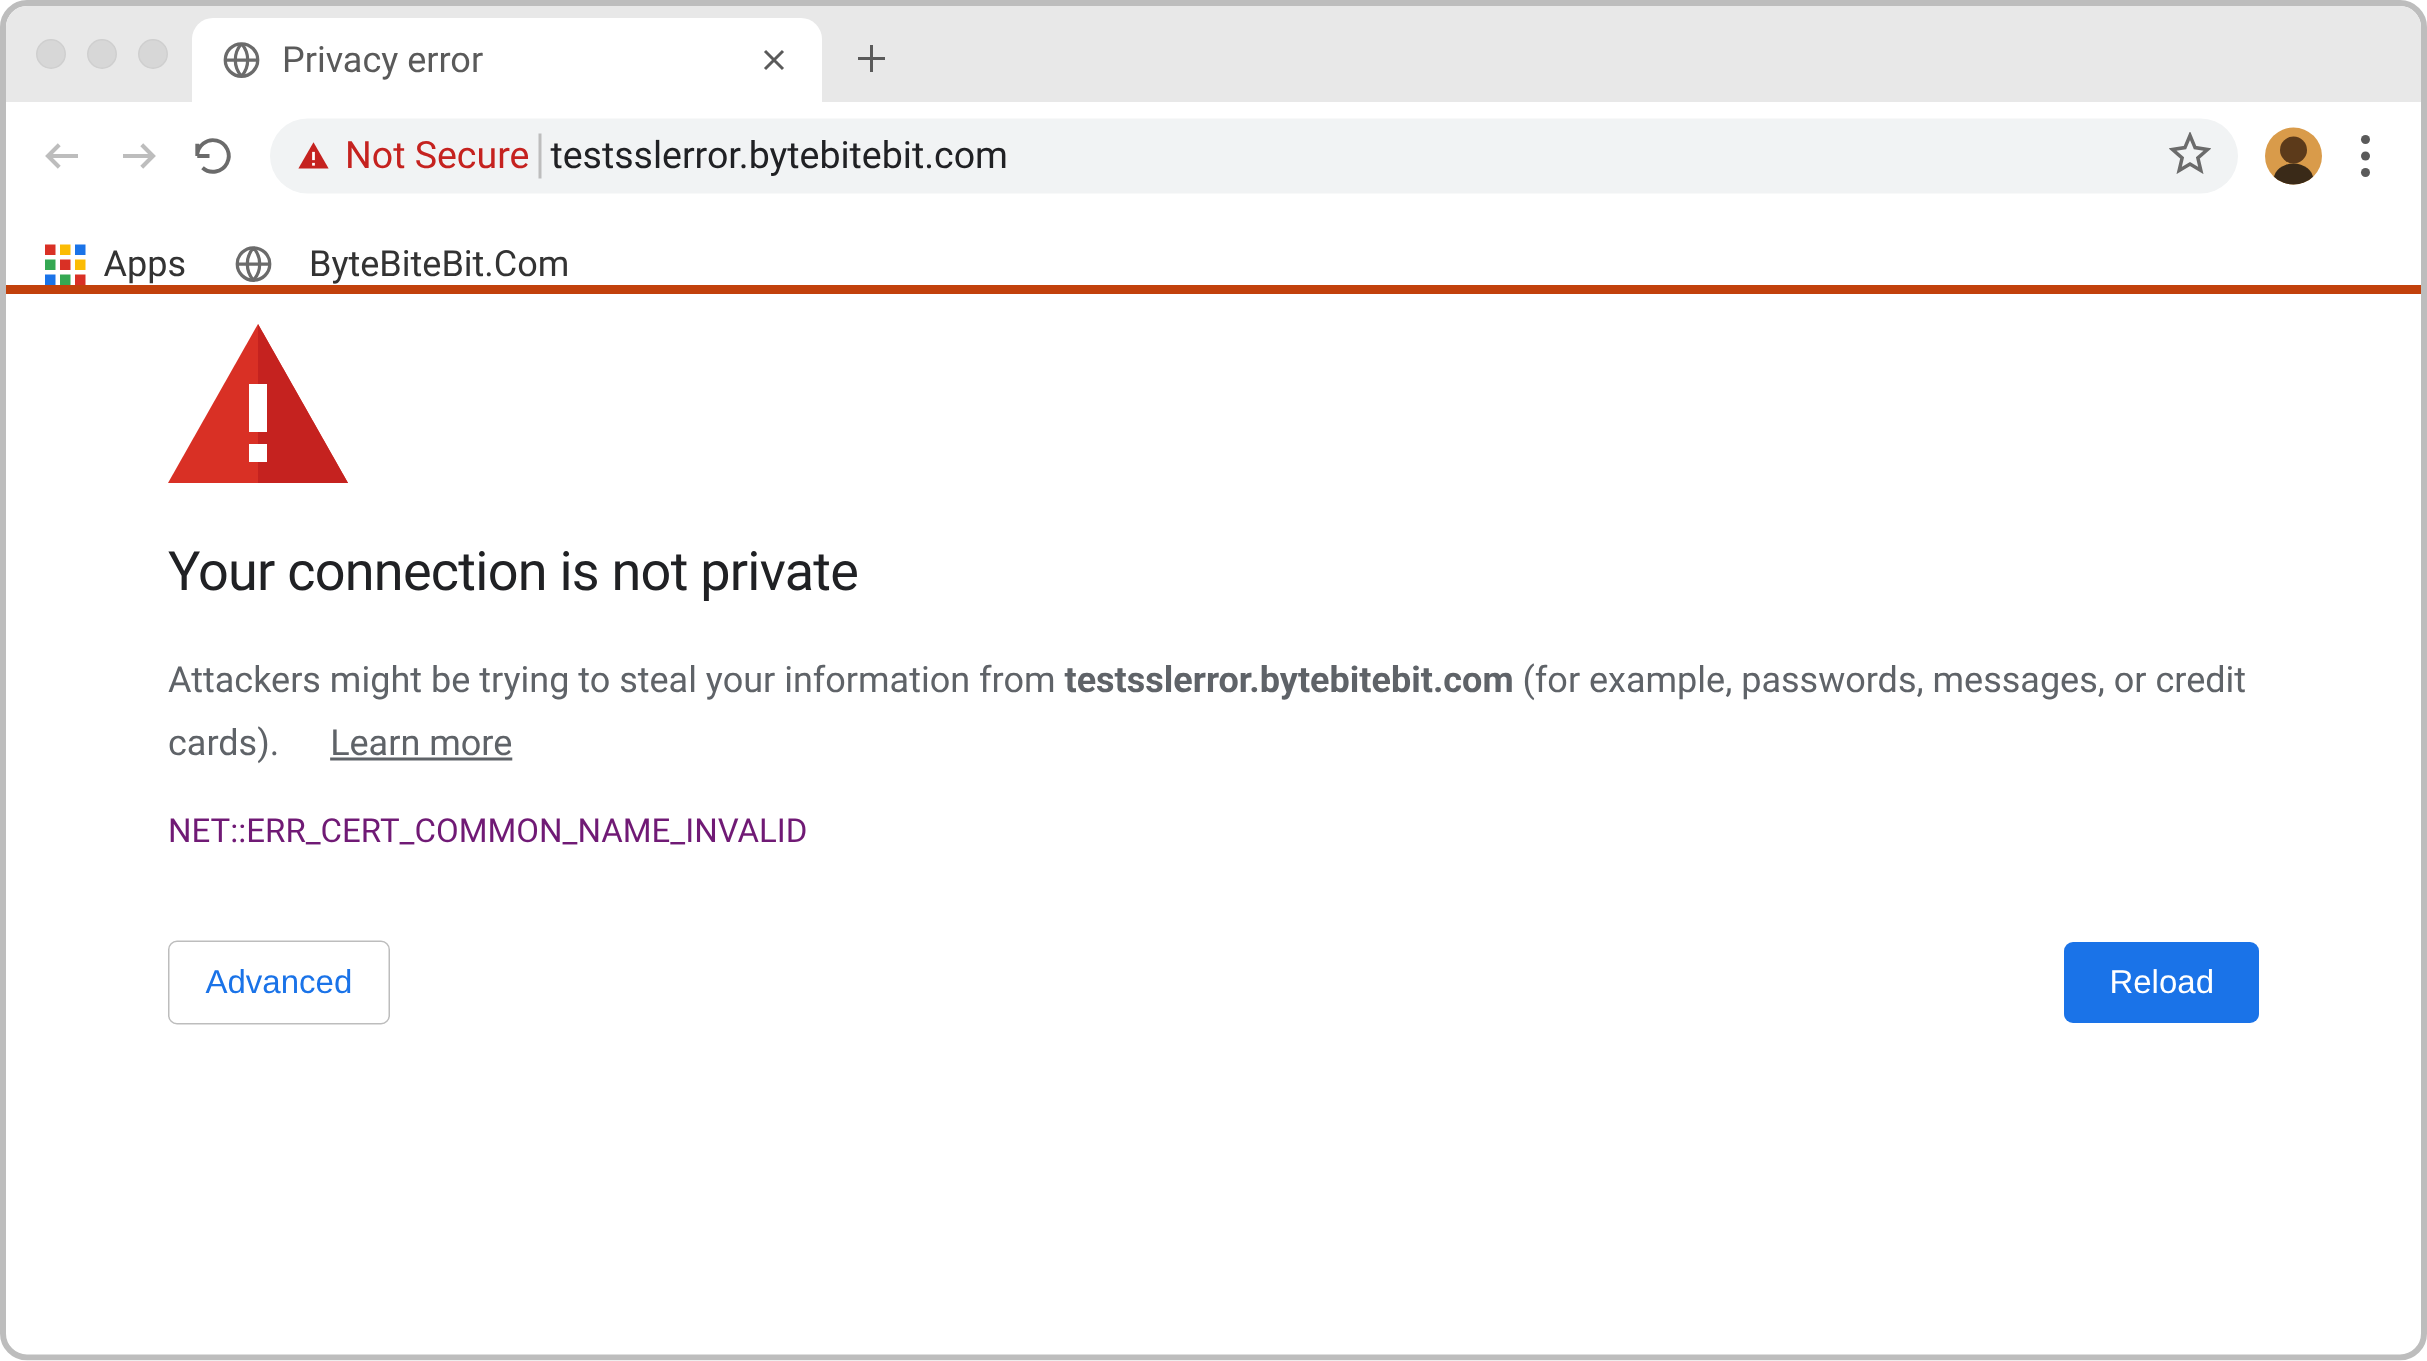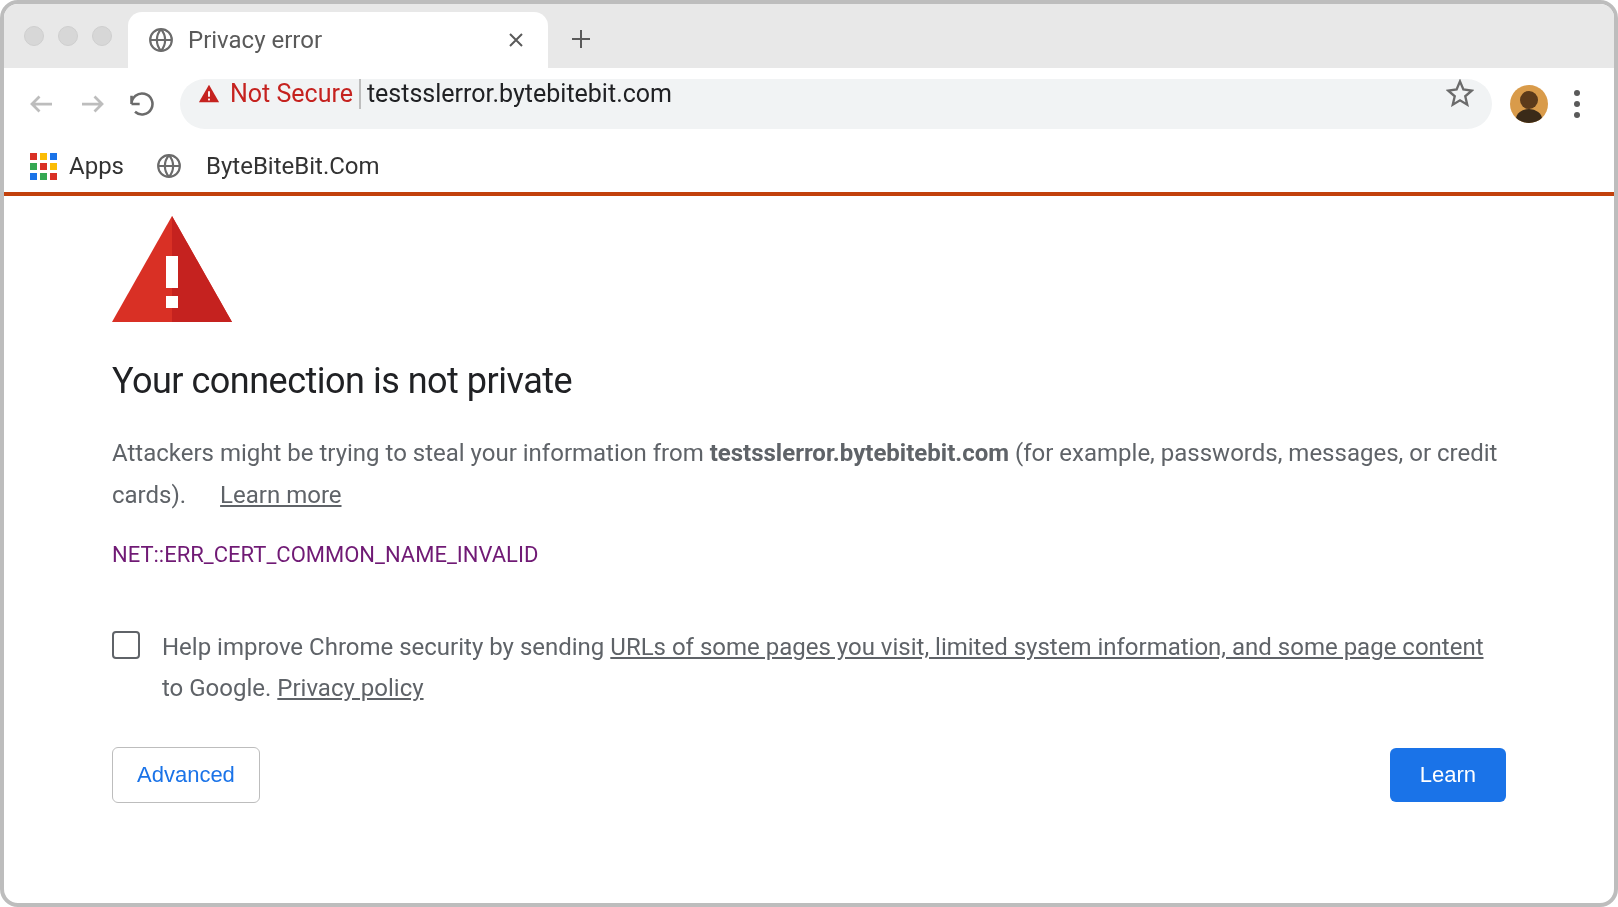--- a/index.html
+++ b/index.html
@@ -65,42 +65,42 @@
     }
     .nav-btn { width: 40px; height: 40px; display: flex; align-items: center; justify-content: center; cursor: pointer; border-radius: 50%; }
     .nav-btn svg { stroke: #6b6b6b; }
     .nav-btn.disabled svg { stroke: #bdbdbd; }
     .omnibox {
       flex: 1;
       height: 50px;
       background: #f1f3f4;
       border-radius: 26px;
       display: flex;
-      align-items: flex-start;
+      align-items: center;
       padding: 0 18px;
       margin-left: 8px;
       margin-right: 8px;
     }
     .not-secure { display:flex; align-items:center; gap:10px; }
     .not-secure-text { color: #c5221f; font-size: 25px; }
     .divider { width: 2px; height: 30px; background: #bdbdbd; margin: 0 6px; }
     .url-text { color: #202124; font-size: 25px; }
     .star-icon { margin-left: auto; cursor: pointer; }
     .avatar { width: 38px; height: 38px; border-radius: 50%; background: #d99b4a; position: relative; overflow: hidden; cursor: pointer; flex-shrink:0; }
     .avatar::before { content: ""; position: absolute; top: 6px; left: 10px; width: 18px; height: 18px; border-radius: 50%; background: #5c3a1a; }
     .avatar::after { content: ""; position: absolute; bottom: -6px; left: 6px; width: 26px; height: 20px; border-radius: 50% 50% 0 0; background: #3a2a18; }
     .kebab { width: 38px; height: 38px; display:flex; flex-direction:column; align-items:center; justify-content:center; gap:5px; cursor:pointer; }
     .kebab span { width: 6px; height: 6px; border-radius: 50%; background: #5a5a5a; }
     
     .bookmarks {
       height: 56px;
       background: #ffffff;
-      border-bottom: 4px solid #c2410c;
-      display: flex;
-      align-items: center;
+      border-bottom: 6px solid #c2410c;
+      display: flex;
+      align-items: flex-end;
       padding: 0 26px;
       gap: 32px;
     }
     .apps-tile { display:flex; align-items:center; gap:12px; cursor: pointer; }
     .apps-grid { display:grid; grid-template-columns: repeat(3, 7px); grid-template-rows: repeat(3, 7px); gap: 3px; }
     .apps-grid span:nth-child(1){ background:#d93025; }
     .apps-grid span:nth-child(2){ background:#fbbc04; }
     .apps-grid span:nth-child(3){ background:#1a73e8; }
     .apps-grid span:nth-child(4){ background:#34a853; }
     .apps-grid span:nth-child(5){ background:#d93025; }
@@ -232,26 +232,20 @@
     </svg>
 
     <h1 class="heading">Your connection is not private</h1>
 
     <p class="body-text">
       <span>Attackers might be trying to steal your information from </span><span class="bold">testsslerror.bytebitebit.com</span><span> (for example, passwords, messages, or credit cards). </span><span class="link">Learn more</span>
     </p>
 
     <p class="error-code">NET::ERR_CERT_COMMON_NAME_INVALID</p>
 
-    <div class="opt-in">
-      <div class="chk"></div>
-      <div>
-        <span>Help improve Chrome security by sending </span><span class="link">URLs of some pages you visit, limited system information, and some page content</span><span> to Google. </span><span class="link">Privacy policy</span>
-      </div>
-    </div>
 
     <div class="button-row">
       <button class="btn-secondary">Advanced</button>
-      <button class="btn-primary">Learn</button>
+      <button class="btn-primary">Reload</button>
     </div>
   </div>
 
 </div>
 
 </body></html>

